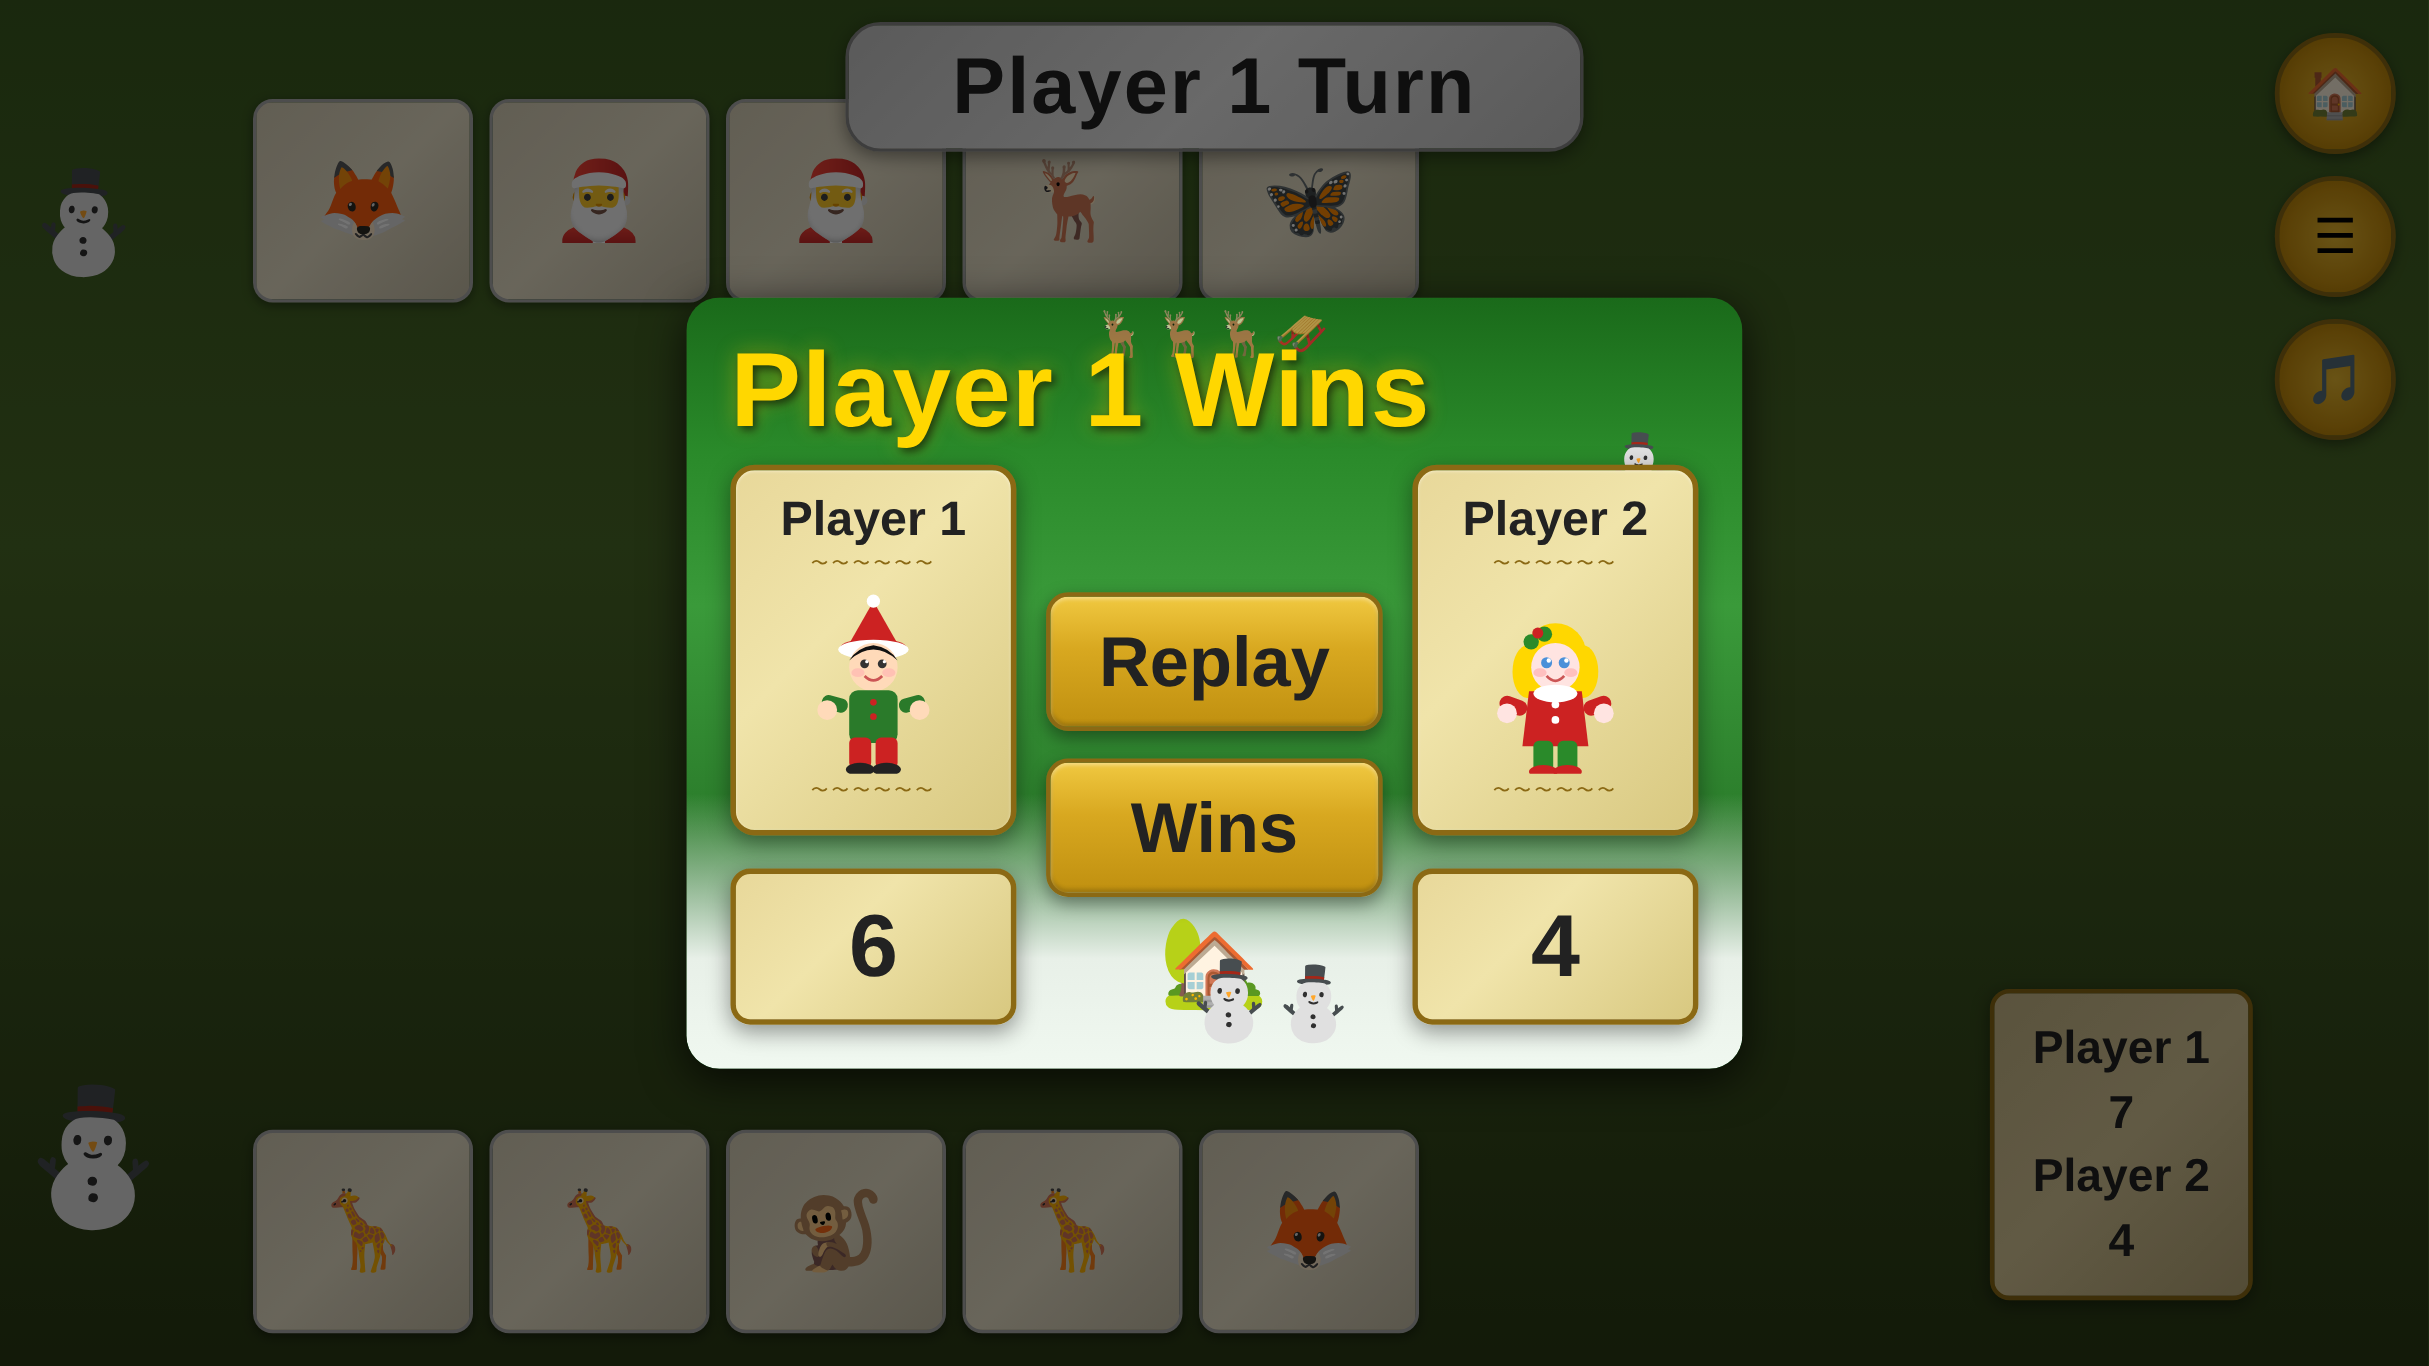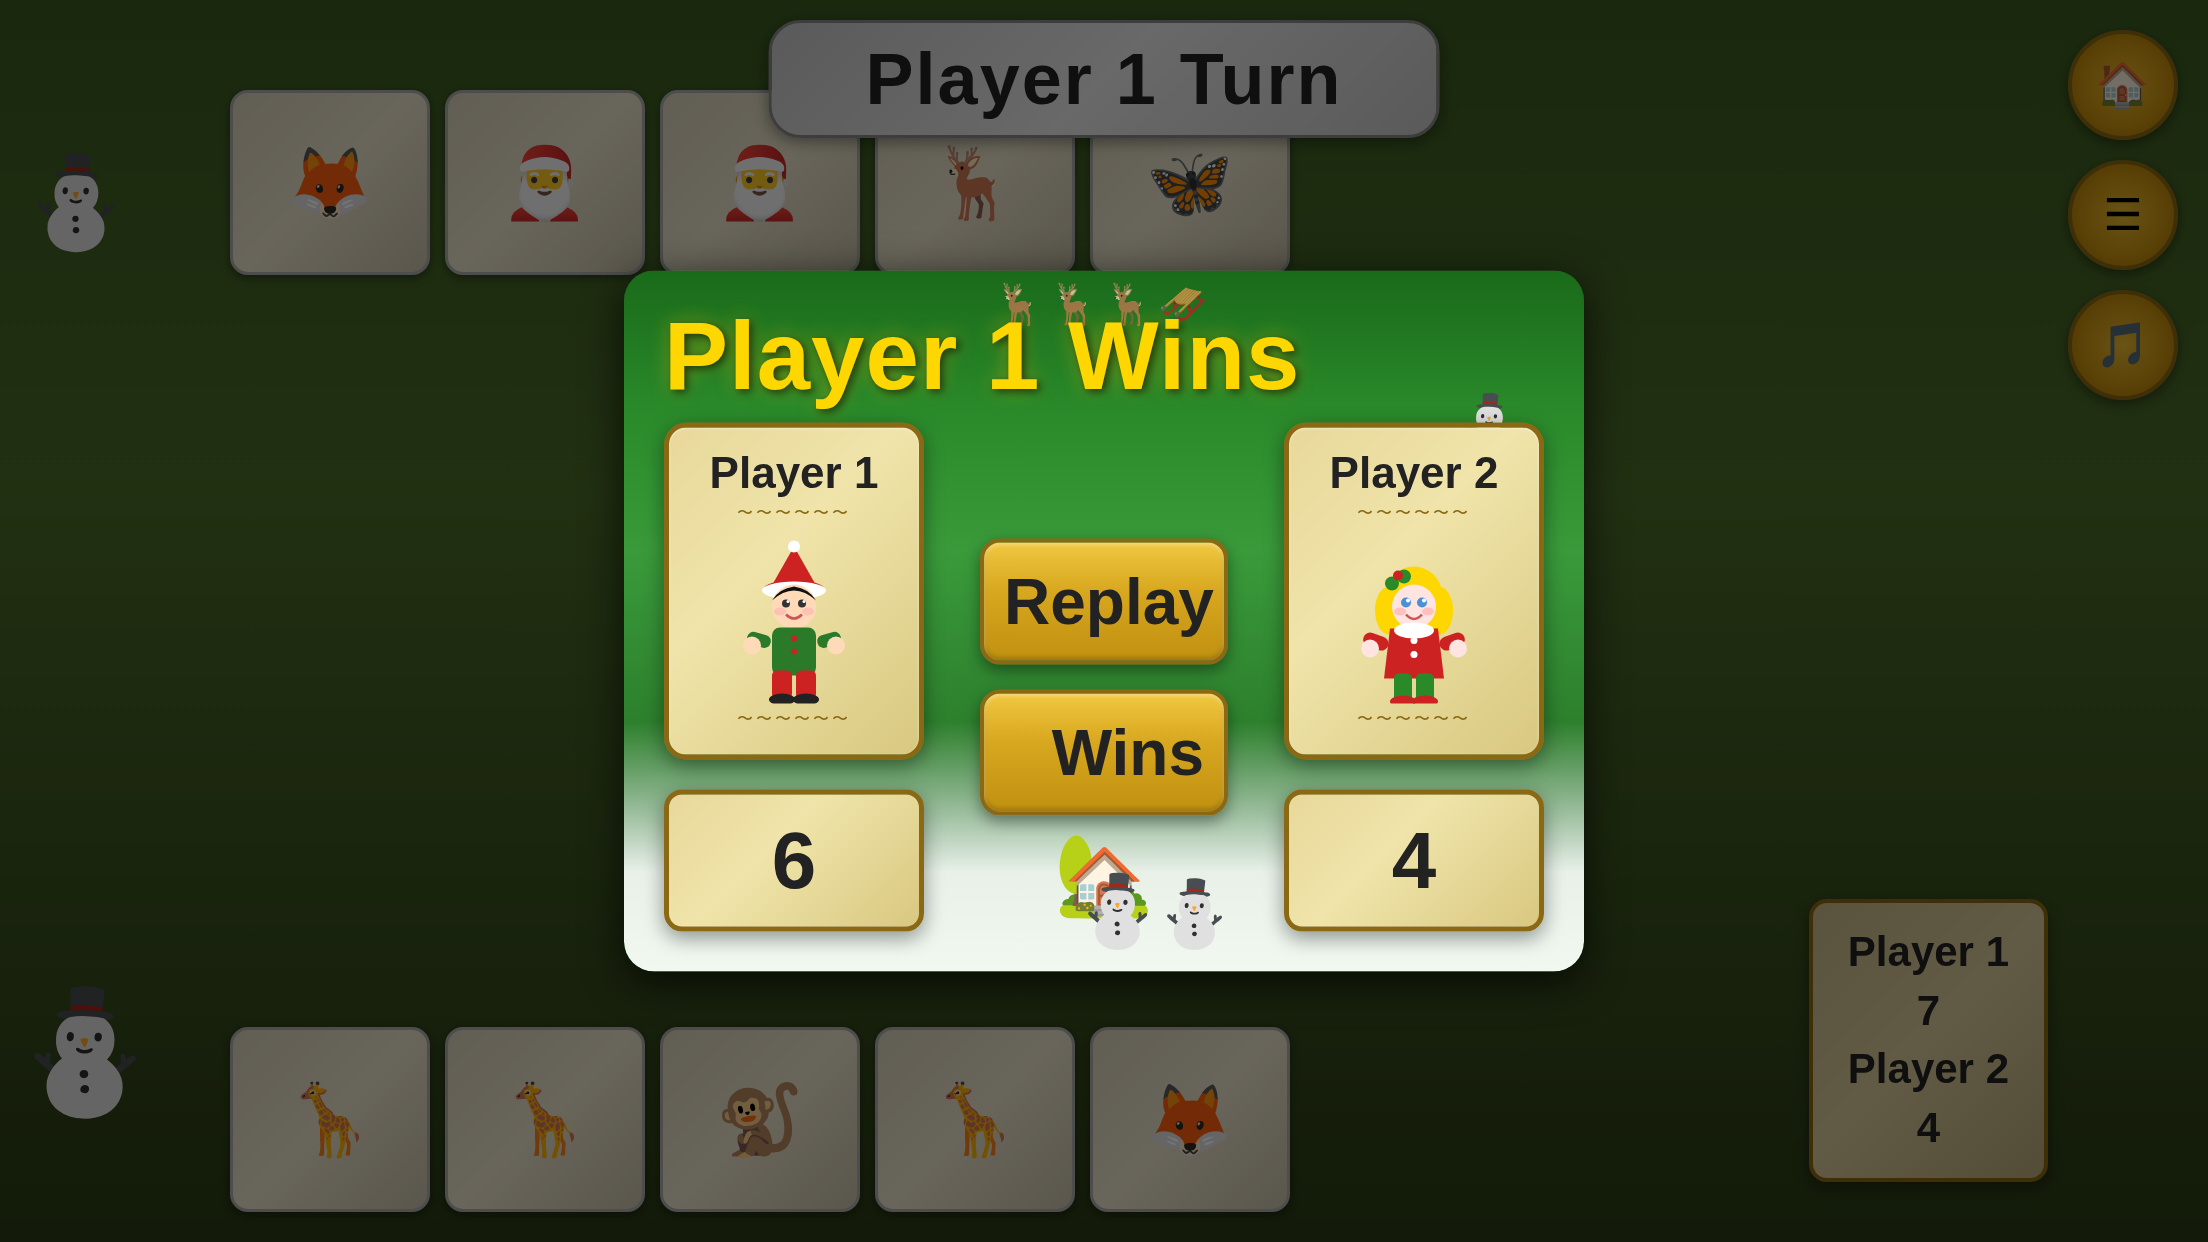--- a/index.html
+++ b/index.html
@@ -285,31 +285,31 @@
     .center-buttons {
       display: flex;
       flex-direction: column;
       align-items: center;
       justify-content: center;
       gap: 25px;
       flex: 1;
     }
 
     .action-btn {
-      width: 248px;
+      width: 306px;
       padding: 22px 20px;
       border: none;
       border-radius: 20px;
       font-size: 64px;
       font-weight: bold;
       color: #222;
       cursor: pointer;
       font-family: Arial, sans-serif;
       box-shadow: 0 6px 15px rgba(0,0,0,0.4), inset 0 2px 4px rgba(255,255,255,0.4), inset 0 -3px 4px rgba(0,0,0,0.2);
-      text-align: right;
+      text-align: center;
     }
 
     .btn-replay {
       background: linear-gradient(180deg, #f0c840 0%, #d8a820 40%, #c09010 100%);
       border: 4px solid #8B6914;
     }
 
     .btn-home {
       background: linear-gradient(180deg, #f0c840 0%, #d8a820 40%, #c09010 100%);
       border: 4px solid #8B6914;

